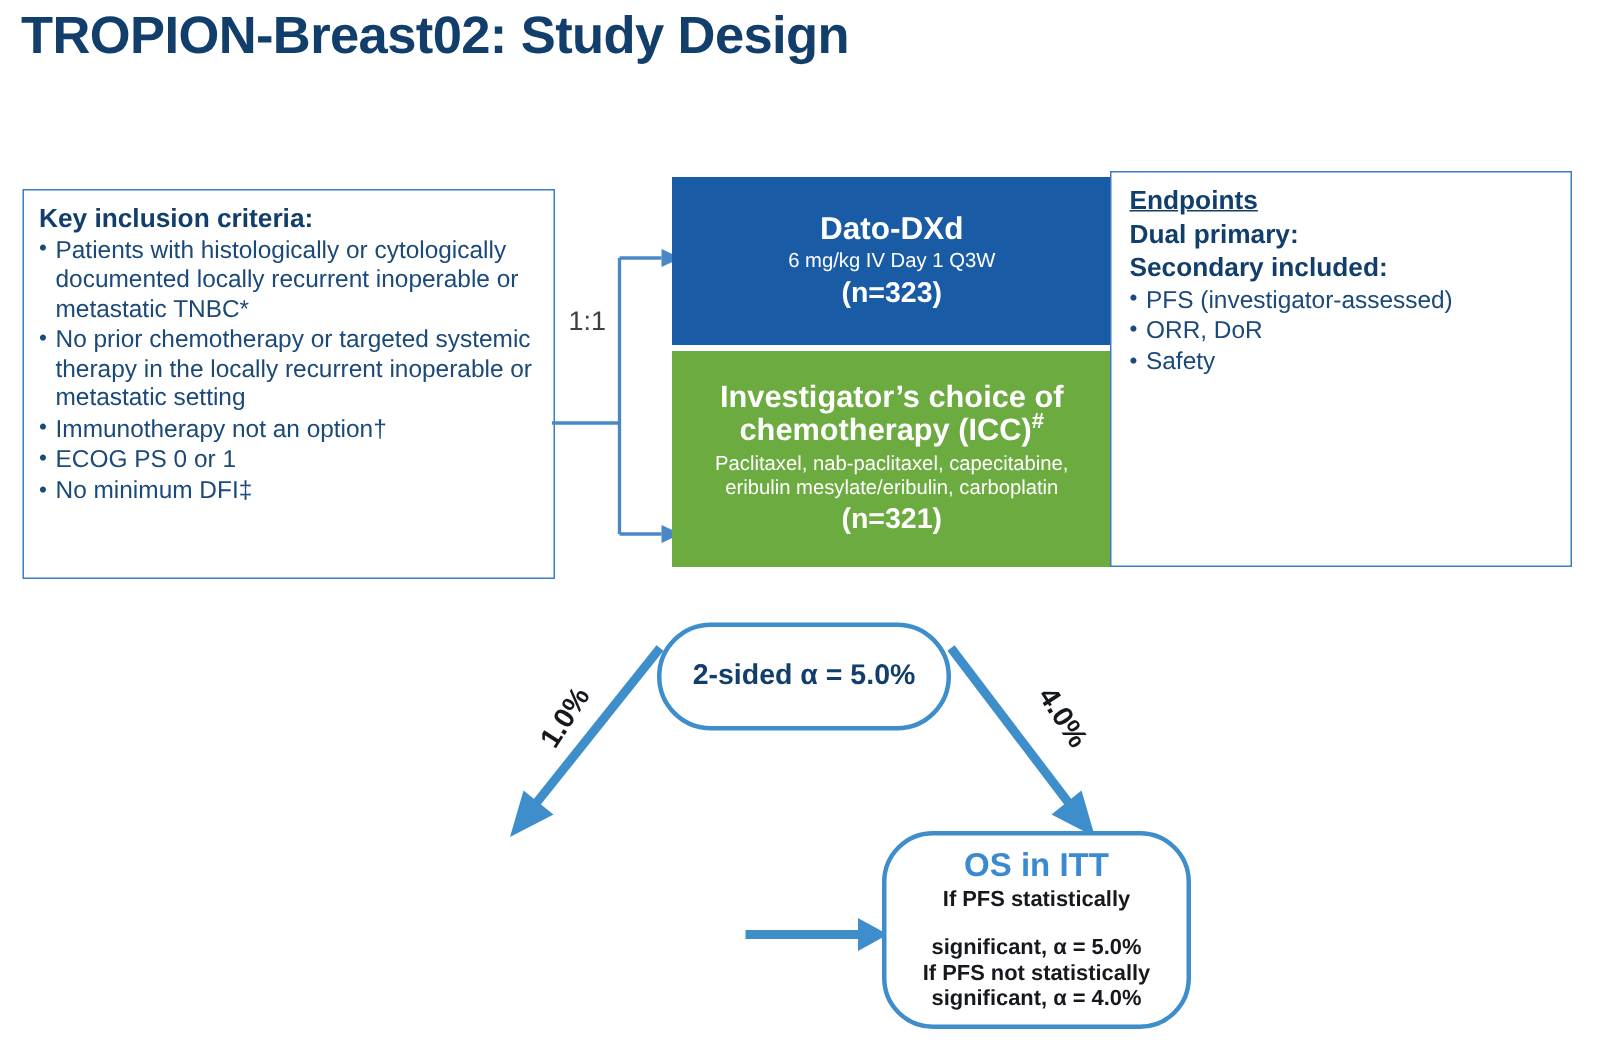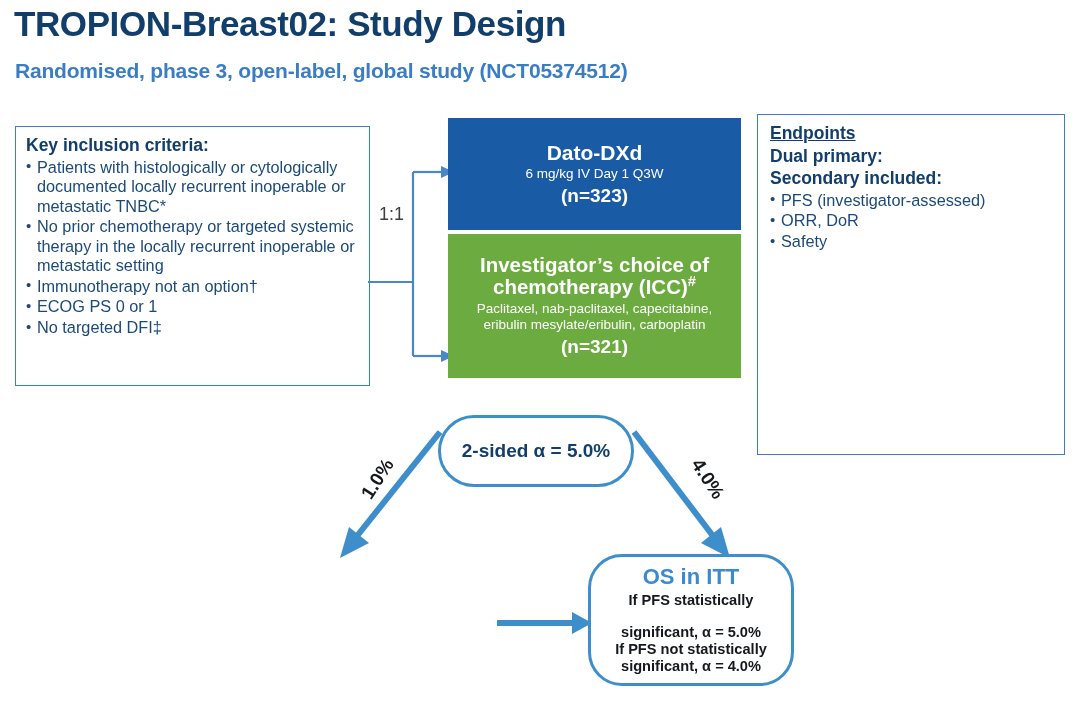--- a/index.html
+++ b/index.html
@@ -50,24 +50,24 @@
   }
   #criteria-panel {
     left: 15px;
     top: 114px;
     width: 355px;
     height: 260px;
     padding: 8px 10px 0 10px;
     margin-top: 12px;
   }
   #endpoints-panel {
-    left: 757px;
+    left: 740px;
     top: 114px;
     width: 308px;
-    height: 341px;
+    height: 264px;
     padding: 8px 10px 0 12px;
   }
 
   .panel-head {
     font-size: 17.5px;
     font-weight: bold;
     color: #123e6b;
     line-height: 1.18;
     margin-bottom: 2px;
   }
@@ -254,30 +254,29 @@
     transform: rotate(57deg);
     transform-origin: center center;
   }
 </style>
 </head>
 <body>
 
 <div id="slide">
 
   <div id="title">TROPION-Breast02: Study Design</div>
-  <div id="subtitle">Randomised, phase 3, open-label, global study (NCT05374512)</div>
 
   <div class="panel" id="criteria-panel">
     <div class="panel-head">Key inclusion criteria:</div>
     <ul class="bullets">
       <li><span>Patients with histologically or cytologically documented locally recurrent inoperable or metastatic TNBC*</span></li>
       <li><span>No prior chemotherapy or targeted systemic therapy in the locally recurrent inoperable or metastatic setting</span></li>
       <li><span>Immunotherapy not an option†</span></li>
       <li><span>ECOG PS 0 or 1</span></li>
-      <li><span>No targeted DFI‡</span></li>
+      <li><span>No minimum DFI‡</span></li>
     </ul>
   </div>
 
   <div id="ratio-label">1:1</div>
   <svg id="randomisation-connector" viewBox="0 0 90 290" width="90" height="290">
     <g stroke="#4a87c6" stroke-width="2.2" fill="none">
 
       <line x1="0" y1="172" x2="45" y2="172"></line>
 
       <line x1="45" y1="62" x2="45" y2="172"></line>

